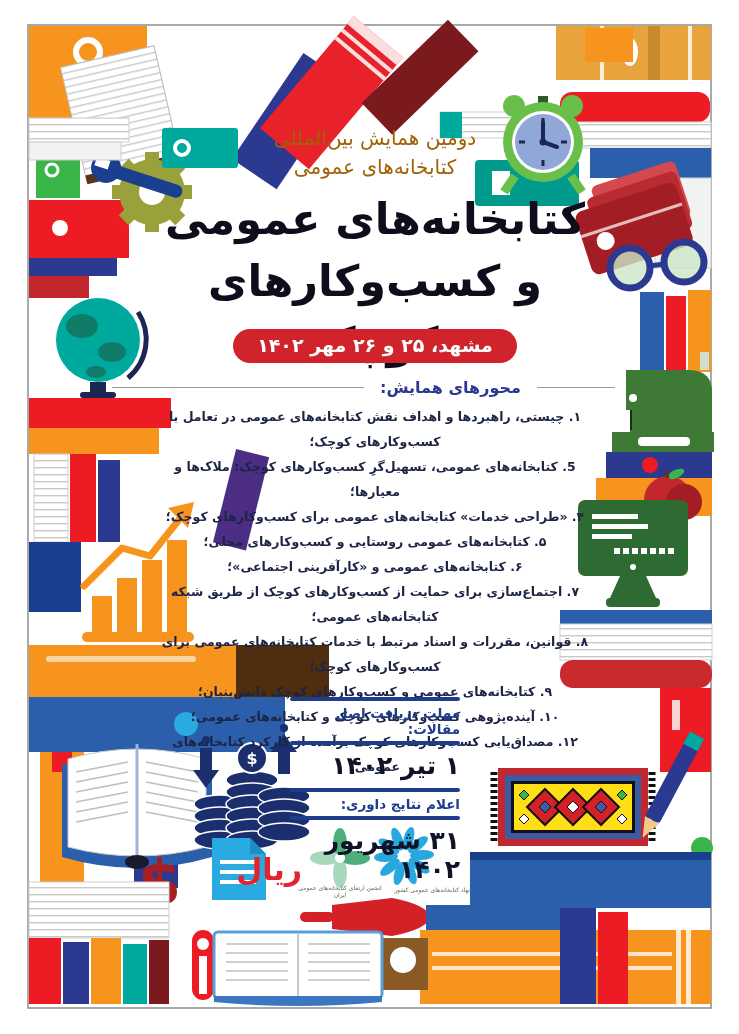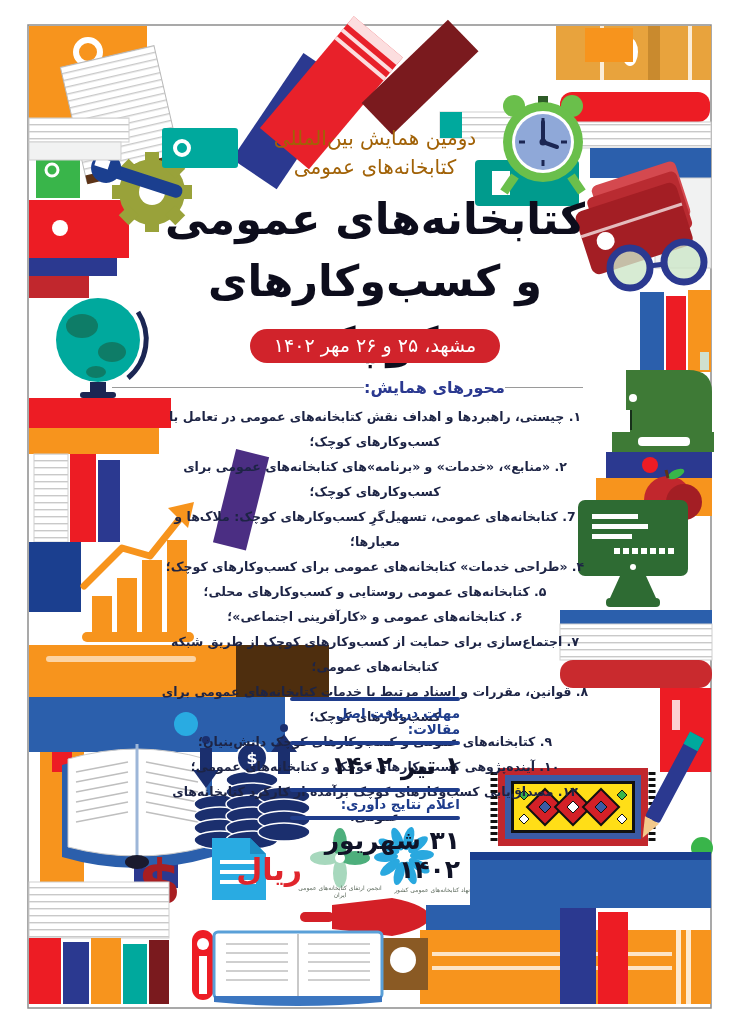--- a/index.html
+++ b/index.html
@@ -4,23 +4,23 @@
 <style>
   html,body{margin:0;padding:0;background:#ffffff;}
   .poster{position:relative;width:739px;height:1034px;background:#fff;overflow:hidden;
           font-family:"DejaVu Sans",sans-serif;}
   .frame-svg{position:absolute;left:0;top:0;z-index:1;}
   .content{position:absolute;inset:0;z-index:2;}
   .abs{position:absolute;left:150px;width:450px;text-align:center;}
   .pretitle{top:124px;font-weight:normal;font-size:20px;line-height:29px;color:#a16207;}
   .title{top:188px;font-weight:bold;font-size:43px;line-height:62px;color:#0d0d1c;margin:0;}
   .badge-row{top:329px;}
-  .badge{display:inline-block;background:#d1232b;color:#fff;font-weight:normal;font-size:19px;
+  .badge{display:inline-block;background:#d1232b;color:#fff;font-weight:bold;font-size:19px;
          padding:5px 24px 7px;border-radius:20px;}
-  .axes-row{position:absolute;top:378px;left:112px;width:516px;display:flex;align-items:center;gap:0;}
+  .axes-row{position:absolute;top:378px;left:112px;width:516px;display:flex;align-items:center;gap:16px;}
   .hline{height:1px;background:#9a9a9a;}
   .hline.long{width:252px;}
   .hline.short{width:78px;}
   .axes-heading{font-weight:bold;font-size:16px;color:#2b3990;white-space:nowrap;direction:rtl;}
   .topics{top:404px;direction:rtl;font-weight:bold;font-size:12.5px;line-height:25px;color:#1d2445;}
   .topic{max-width:442px;margin:0 auto;}
   .website{top:666px;direction:ltr;font-size:21px;letter-spacing:6px;color:#4d4d4f;}
   .deadline{position:absolute;top:695px;left:290px;width:170px;text-align:right;direction:rtl;}
   .bar{height:4px;background:#1f3d8c;border-radius:2px;margin:2px 0;}
   .dl-label{font-weight:bold;font-size:13.5px;color:#1f3d8c;padding:2px 0;}
@@ -418,22 +418,21 @@
   </div>
 
   <div class="axes-row" dir="ltr">
     <span class="hline long"></span>
     <span class="axes-heading">محورهای همایش:</span>
     <span class="hline short"></span>
   </div>
 
   <div class="abs topics">
     <div class="topic">۱. چیستی، راهبردها و اهداف نقش کتابخانه‌های عمومی در تعامل با کسب‌وکارهای کوچک؛</div>
-    <div class="topic">۲. «منابع»، «خدمات» و «برنامه»های کتابخانه‌های عمومی برای کسب‌وکارهای کوچک؛</div>
-    <div class="topic">7. کتابخانه‌های عمومی، تسهیل‌گرِ کسب‌وکارهای کوچک: ملاک‌ها و معیارها؛</div>
+    <div class="topic">5. کتابخانه‌های عمومی، تسهیل‌گرِ کسب‌وکارهای کوچک: ملاک‌ها و معیارها؛</div>
     <div class="topic">۴. «طراحی خدمات» کتابخانه‌های عمومی برای کسب‌وکارهای کوچک؛</div>
     <div class="topic">۵. کتابخانه‌های عمومی روستایی و کسب‌وکارهای محلی؛</div>
     <div class="topic">۶. کتابخانه‌های عمومی و «کارآفرینی اجتماعی»؛</div>
     <div class="topic">۷. اجتماع‌سازی برای حمایت از کسب‌وکارهای کوچک از طریق شبکه کتابخانه‌های عمومی؛</div>
     <div class="topic">۸. قوانین، مقررات و اسناد مرتبط با خدمات کتابخانه‌های عمومی برای کسب‌وکارهای کوچک؛</div>
     <div class="topic">۹. کتابخانه‌های عمومی و کسب‌وکارهای کوچک دانش‌بنیان؛</div>
     <div class="topic">۱۰. آینده‌پژوهی کسب‌وکارهای کوچک و کتابخانه‌های عمومی؛</div>
     <div class="topic">۱۲. مصداق‌یابی کسب‌وکارهای کوچک برآمده از کارکرد کتابخانه‌های عمومی.</div>
   </div>
 

